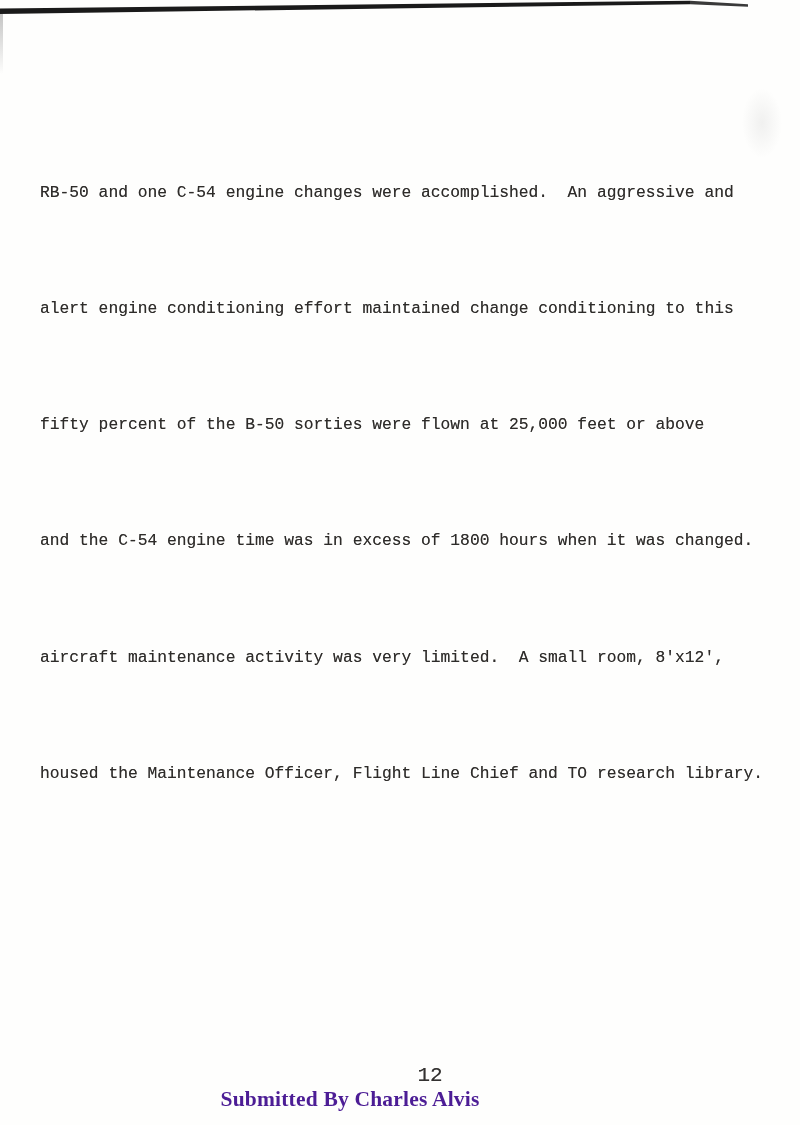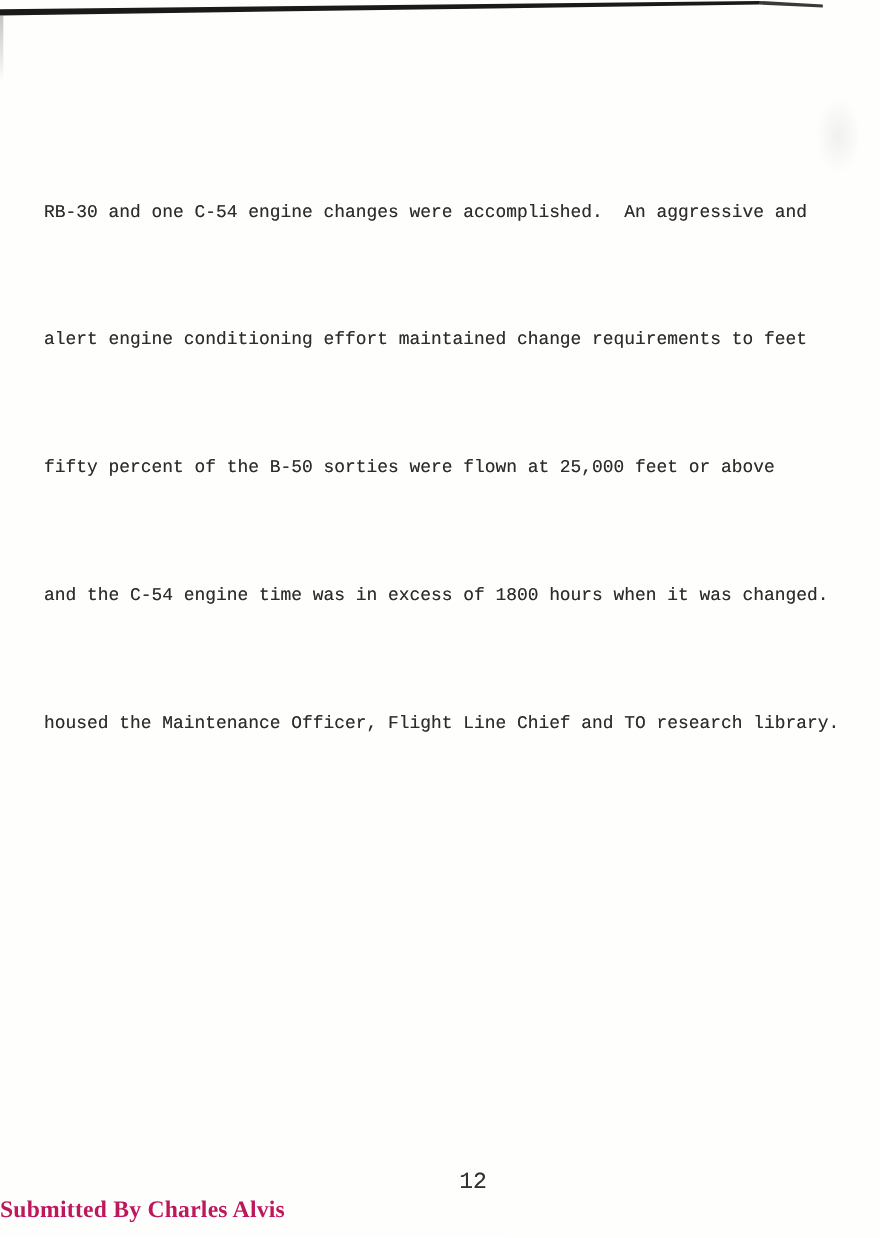--- a/index.html
+++ b/index.html
@@ -66,47 +66,48 @@
     line-height: 20px;
     color: #333130;
     text-shadow: 0 0 0.45px rgba(40,38,36,0.5);
     padding-left: 40px;
   }
   .attribution {
     position: absolute;
     top: 1086px;
     left: 0;
     width: 700px;
-    text-align: left;
+    text-align: center;
     font-family: "Liberation Serif", "DejaVu Serif", serif;
     font-weight: bold;
     font-size: 21.5px;
     line-height: 26px;
-    color: #be185d;
+    color: #4c1d95;
     letter-spacing: 0.2px;
   }
 </style>
 </head>
 <body>
 
 <div class="page">
 
   <svg class="top-scan-line" viewBox="0 0 800 18" preserveAspectRatio="none">
     <polygon points="0,8.5 690,0.8 690,4.2 0,14" fill="#1a1a1a"></polygon>
     <polygon points="690,0.8 748,4.2 748,6.8 690,4.2" fill="#3a3a3a"></polygon>
   </svg>
 
   <div class="smudge-left"></div>
   <div class="smudge-topright"></div>
 
   <div class="typed-text">
-    <div class="typed-line">RB-30 and one C-54 engine changes were accomplished.  An aggressive and</div>
-    <div class="typed-line">alert engine conditioning effort maintained change requirements to feet</div>
+    <div class="typed-line">RB-50 and one C-54 engine changes were accomplished.  An aggressive and</div>
+    <div class="typed-line">alert engine conditioning effort maintained change conditioning to this</div>
     <div class="typed-line">fifty percent of the B-50 sorties were flown at 25,000 feet or above</div>
     <div class="typed-line">and the C-54 engine time was in excess of 1800 hours when it was changed.</div>
+    <div class="typed-line">aircraft maintenance activity was very limited.  A small room, 8'x12',</div>
     <div class="typed-line">housed the Maintenance Officer, Flight Line Chief and TO research library.</div>
     
     
     
     
     
     
     
     
     

